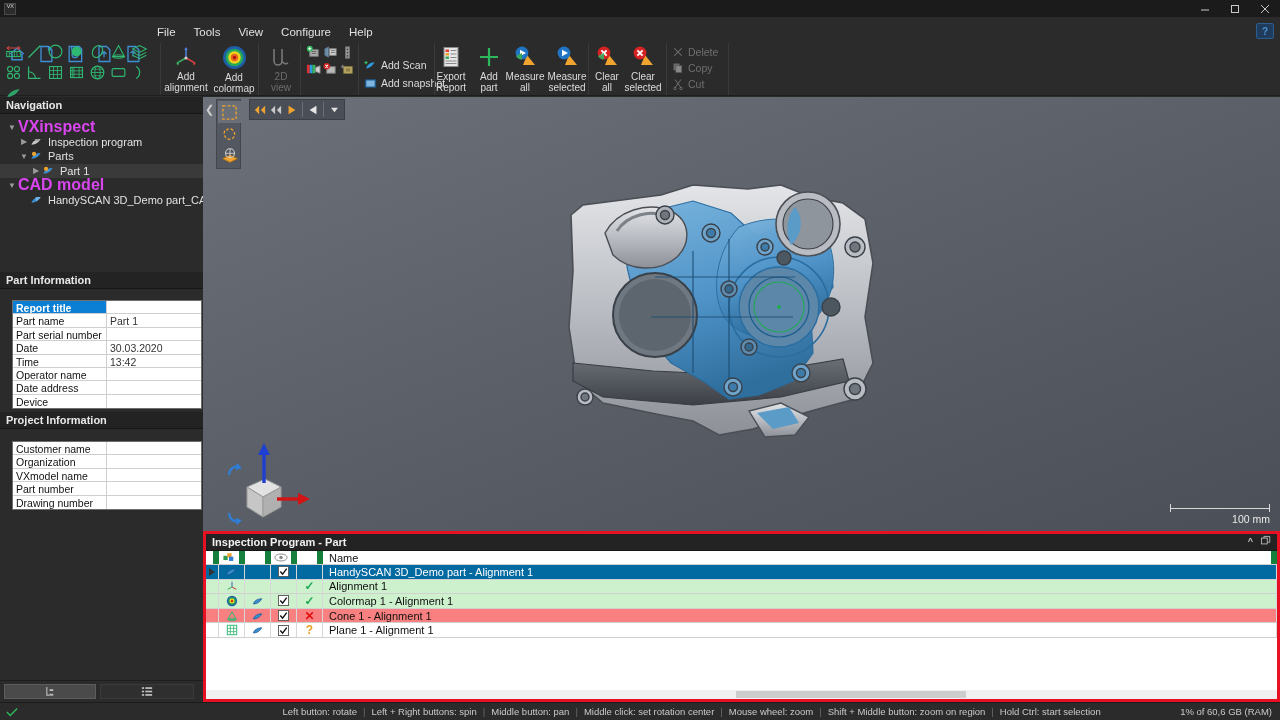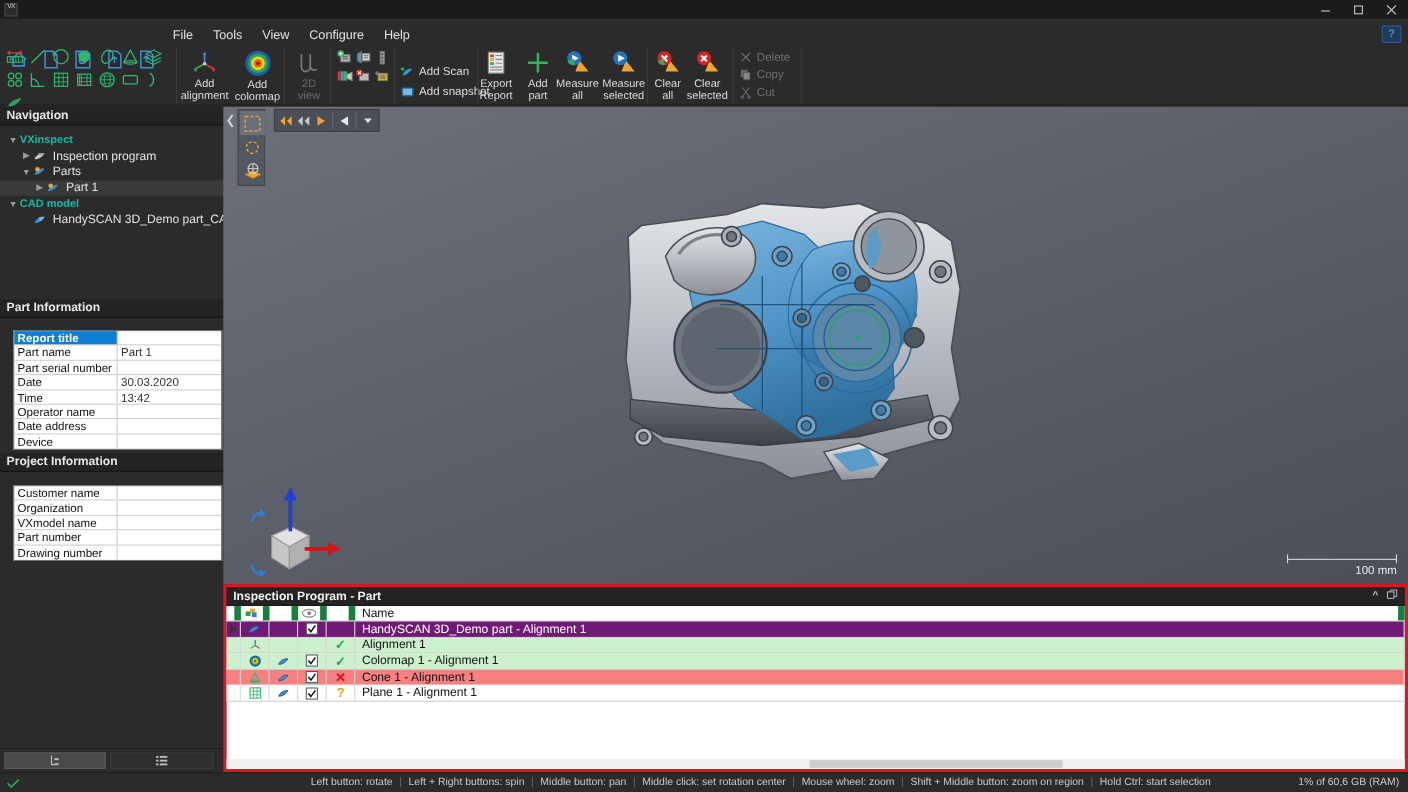--- a/index.html
+++ b/index.html
@@ -88,21 +88,21 @@
   }
   .panel-hdr .chev{ position:absolute; right:7px; top:3px; color:#bcbcbc; font-size:9px;}
   .tree{ padding:6px 0 0 0; }
   .trow{
     display:flex; align-items:center; height:14.5px; padding-left:6px;
     position:relative; color:#e2e2e2; white-space:nowrap;
   }
   .trow.sel{ background:#3a3a3a; }
   .trow .arrow{ width:12px; text-align:center; color:#9a9a9a; font-size:8px; }
   .trow .tlabel{ font-size:11px; }
-  .trow.root .tlabel{ font-weight:bold; font-size:10px; color:#14b8a6; }
+  .trow.root .tlabel{ font-weight:bold; font-size:16px; color:#d946ef; }
   .trow .eye{ position:absolute; right:9px; top:1px; }
   .ticon{ width:14px; height:12px; margin-right:4px; position:relative; flex:0 0 auto;}
 
   .gridtable{
     margin:6px 6px 0 6px; border:1px solid #6e6e6e; background:#ffffff;
     width:190px;
   }
   .gridtable .gr{ display:flex; height:13.4px; border-bottom:1px solid #cfcfcf; }
   .gridtable .gr:last-child{ border-bottom:none; }
   .gridtable .gk{
@@ -172,21 +172,21 @@
   .bd-hdr .acts{ position:absolute; right:6px; top:2px; display:flex; gap:8px; color:#c5c5c5; }
   .grid{
     position:absolute; left:0; right:0; top:17px; bottom:0; background:#ffffff; color:#111;
   }
   .ghead{ display:flex; height:14px; background:#fff; border-bottom:1px solid #cfcfcf;}
   .ghead .gc{ border-right:6px solid #15803d; display:flex;align-items:center;justify-content:center;}
   .growl{ display:flex; height:14.6px; border-bottom:1px solid #d0d0d0; align-items:center;}
   .growl .gc{ border-right:1px solid #d8d8d8; height:100%; display:flex;align-items:center;justify-content:center;}
   .c0{ width:13px; } .c1{ width:26px; } .c2{ width:26px; } .c3{ width:26px; } .c4{ width:26px; }
   .cname{ flex:1; justify-content:flex-start !important; padding-left:6px; font-size:11px; }
-  .growl.sel{ background:#701a75; color:#fff; }
+  .growl.sel{ background:#0369a1; color:#fff; }
   .growl.ok{ background:#cdf0cd; }
   .growl.bad{ background:#f98080; }
   .growl.neutral{ background:#fff; }
 
   .hscroll{
     position:absolute; left:0; right:0; bottom:0; height:9px; background:#f0f0f0;
   }
   .hscroll .thumb{ position:absolute; left:530px; width:230px; top:1px; height:7px; background:#cdcdcd;}
 
   

